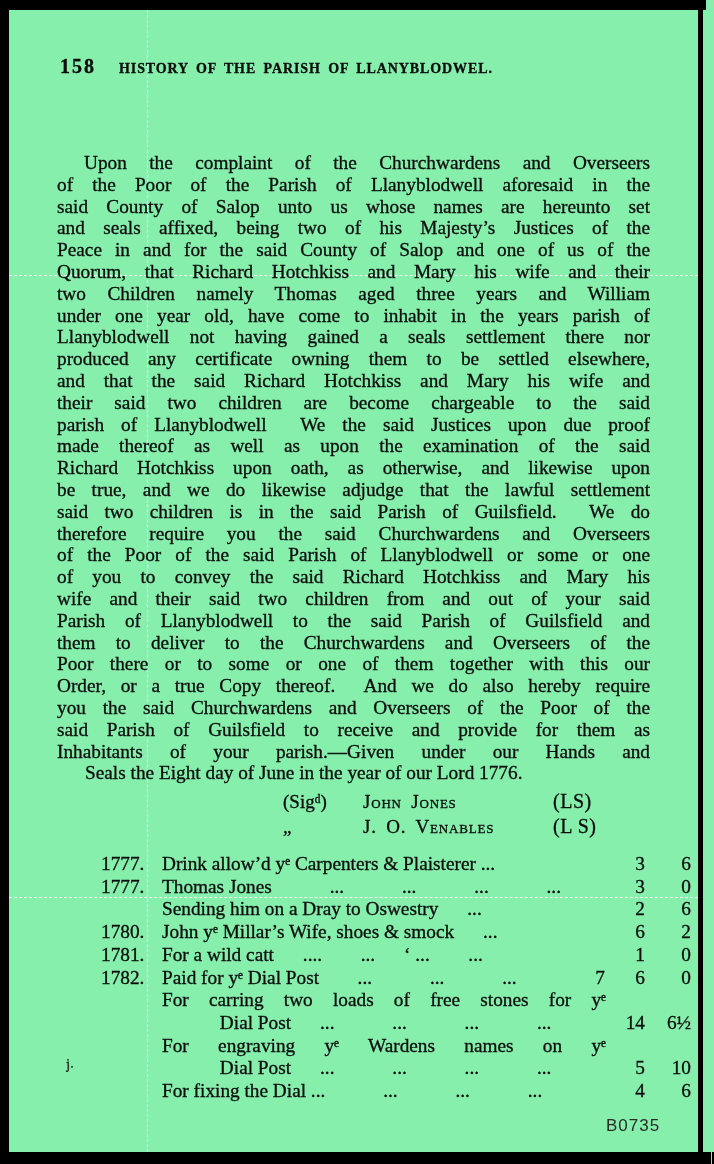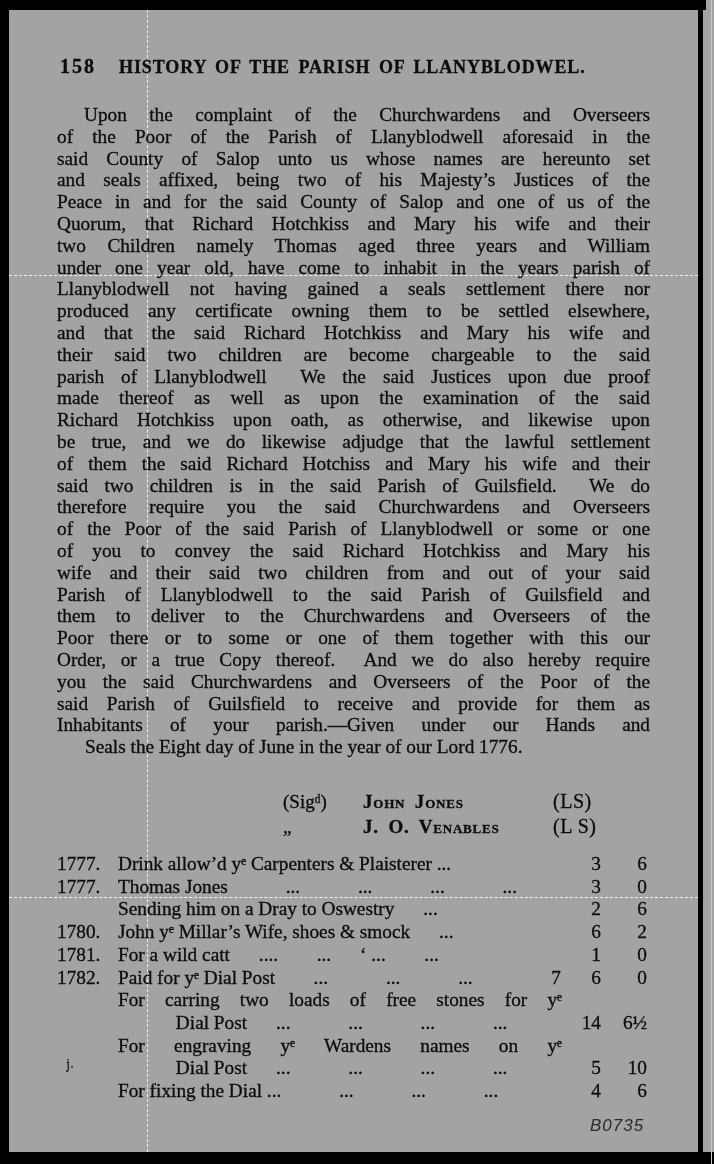--- a/index.html
+++ b/index.html
@@ -1,59 +1,59 @@
 <!DOCTYPE html>
 <html><head>
 <meta charset="utf-8">
 <style>
   html,body{margin:0;padding:0;background:#ffffff;}
   #canvas{
-    position:relative;width:714px;height:1164px;background:#a3a3a3;
+    position:relative;width:714px;height:1164px;background:#86efac;
     font-family:"Liberation Serif","DejaVu Serif",serif;color:#0d0d0d;
     overflow:hidden;-webkit-text-stroke:0.32px #0d0d0d;
   }
   
   .b-top{position:absolute;left:0;top:0;width:706px;height:10px;background:#000;}
   .b-left{position:absolute;left:0;top:0;width:9px;height:1164px;background:#000;}
   .b-bottom{position:absolute;left:0;top:1152px;width:714px;height:12px;background:#000;}
   .b-right{position:absolute;left:698px;top:0;width:5px;height:1164px;background:#000;}
   .edge-line{position:absolute;left:711px;top:0;width:1px;height:1164px;background:#c9c9c9;}
   .fold-v{position:absolute;left:147px;top:10px;height:1142px;width:0;border-left:1px dashed #ededed;}
   .fold-h1{position:absolute;left:9px;top:275px;width:689px;height:0;border-top:1px dashed #f0f0f0;}
   .fold-h2{position:absolute;left:9px;top:897px;width:689px;height:0;border-top:1px dashed #f0f0f0;}
 
   .header{position:absolute;left:60px;top:55px;width:590px;display:flex;align-items:baseline;}
   .pagenum{font-size:20px;letter-spacing:2px;font-weight:600;}
-  .htitle{font-size:18px;font-weight:700;letter-spacing:0.9px;word-spacing:3px;margin-left:23px;white-space:nowrap;}
+  .htitle{font-size:14px;font-weight:700;letter-spacing:0.9px;word-spacing:3px;margin-left:23px;white-space:nowrap;}
 
   .order{position:absolute;left:57px;top:104px;width:593px;font-size:19.3px;line-height:21.8px;}
   .pline{text-align:justify;text-align-last:justify;}
-  .pline.first{text-indent:27px;}
+  .pline.first{text-indent:27px;margin-top:48px;}
   .pline.last{text-align-last:left;margin-left:28px;}
 
   .sig{position:absolute;left:283px;top:789px;width:320px;font-size:19px;line-height:25px;}
   .sigrow{display:flex;}
   .sigpre{width:72px;white-space:pre;}
-  .signame{width:190px;padding-left:8px;font-variant:small-caps;letter-spacing:0.8px;word-spacing:4px;font-weight:bold;}
+  .signame{width:190px;padding-left:8px;font-variant:small-caps;letter-spacing:0.8px;word-spacing:4px;}
   .sigseal{font-variant:small-caps;font-size:20px;letter-spacing:0.5px;}
 
   .ledger{position:absolute;left:57px;top:853px;width:594px;font-size:19.3px;line-height:22.7px;}
-  .lrow{display:flex;width:100%;}
+  .lrow{display:flex;width:100%;margin-left:44px;}
   .lyear{flex:0 0 61px;white-space:pre;}
   .ldesc{flex:1 1 auto;min-width:0;white-space:pre;overflow:hidden;}
   .ldesc.stretch{flex:0 0 444px;white-space:normal;text-align:justify;text-align-last:justify;overflow:visible;}
   .lcol{flex:0 0 auto;text-align:right;white-space:pre;}
   .lL{width:26px;}
   .lS{width:40px;}
   .lD{width:46px;padding-right:4px;}
 
   .stamp{
-    position:absolute;left:590px;top:1116px;
+    position:absolute;left:606px;top:1116px;
     font-family:"Liberation Sans","DejaVu Sans",sans-serif;
-    font-size:17px;color:#2b2b2b;letter-spacing:1px;font-style:italic;-webkit-text-stroke:0 transparent;
+    font-size:17px;color:#2b2b2b;letter-spacing:1px;-webkit-text-stroke:0 transparent;
   }
   .ink-mark{
     position:absolute;left:66px;top:1056px;font-size:14px;font-style:italic;color:#333;
     transform:rotate(-12deg);
   }
 </style>
 </head>
 <body>
 
 <div id="canvas">
@@ -82,21 +82,20 @@
       <div class="pline">two Children namely Thomas aged three years and William</div>
       <div class="pline">under one year old, have come to inhabit in the years parish of</div>
       <div class="pline">Llanyblodwell not having gained a seals settlement there nor</div>
       <div class="pline">produced any certificate owning them to be settled elsewhere,</div>
       <div class="pline">and that the said Richard Hotchkiss and Mary his wife and</div>
       <div class="pline">their said two children are become chargeable to the said</div>
       <div class="pline">parish of Llanyblodwell&nbsp; We the said Justices upon due proof</div>
       <div class="pline">made thereof as well as upon the examination of the said</div>
       <div class="pline">Richard Hotchkiss upon oath, as otherwise, and likewise upon</div>
       <div class="pline">be true, and we do likewise adjudge that the lawful settlement</div>
-      <div class="pline">of them the said Richard Hotchiss and Mary his wife and their</div>
       <div class="pline">said two children is in the said Parish of Guilsfield.&nbsp; We do</div>
       <div class="pline">therefore require you the said Churchwardens and Overseers</div>
       <div class="pline">of the Poor of the said Parish of Llanyblodwell or some or one</div>
       <div class="pline">of you to convey the said Richard Hotchkiss and Mary his</div>
       <div class="pline">wife and their said two children from and out of your said</div>
       <div class="pline">Parish of Llanyblodwell to the said Parish of Guilsfield and</div>
       <div class="pline">them to deliver to the Churchwardens and Overseers of the</div>
       <div class="pline">Poor there or to some or one of them together with this our</div>
       <div class="pline">Order, or a true Copy thereof.&nbsp; And we do also hereby require</div>
       <div class="pline">you the said Churchwardens and Overseers of the Poor of the</div>

